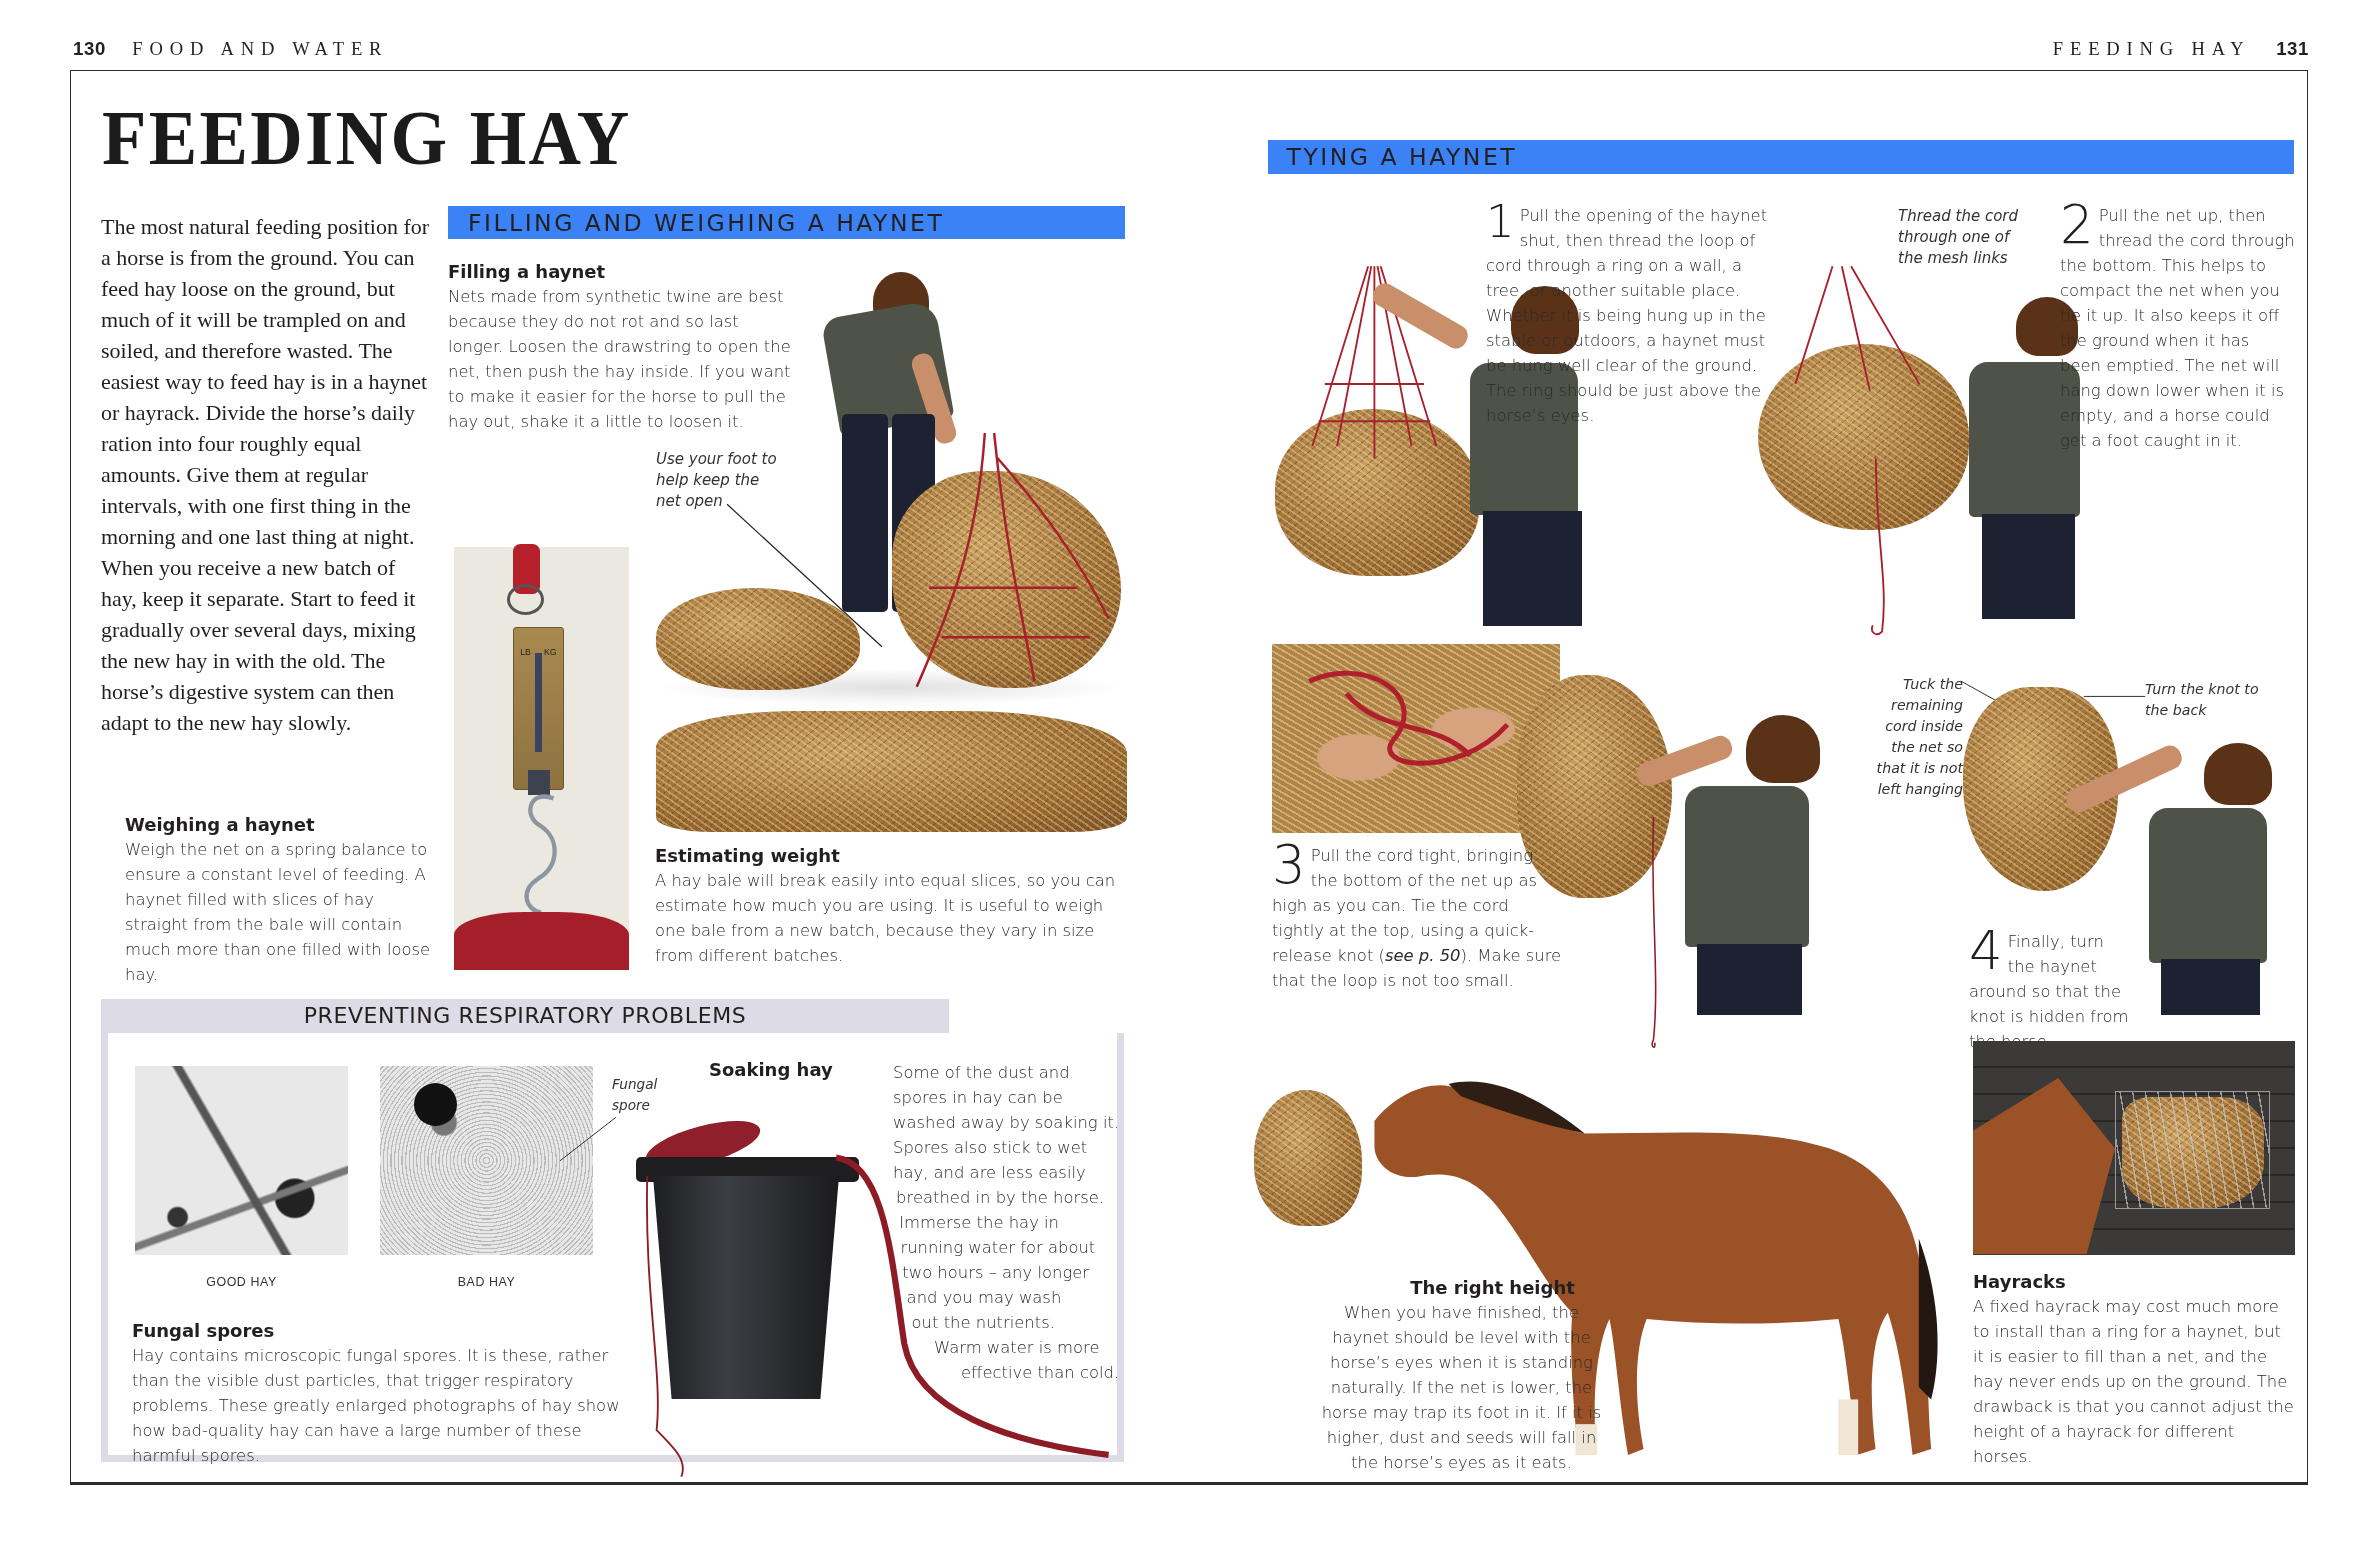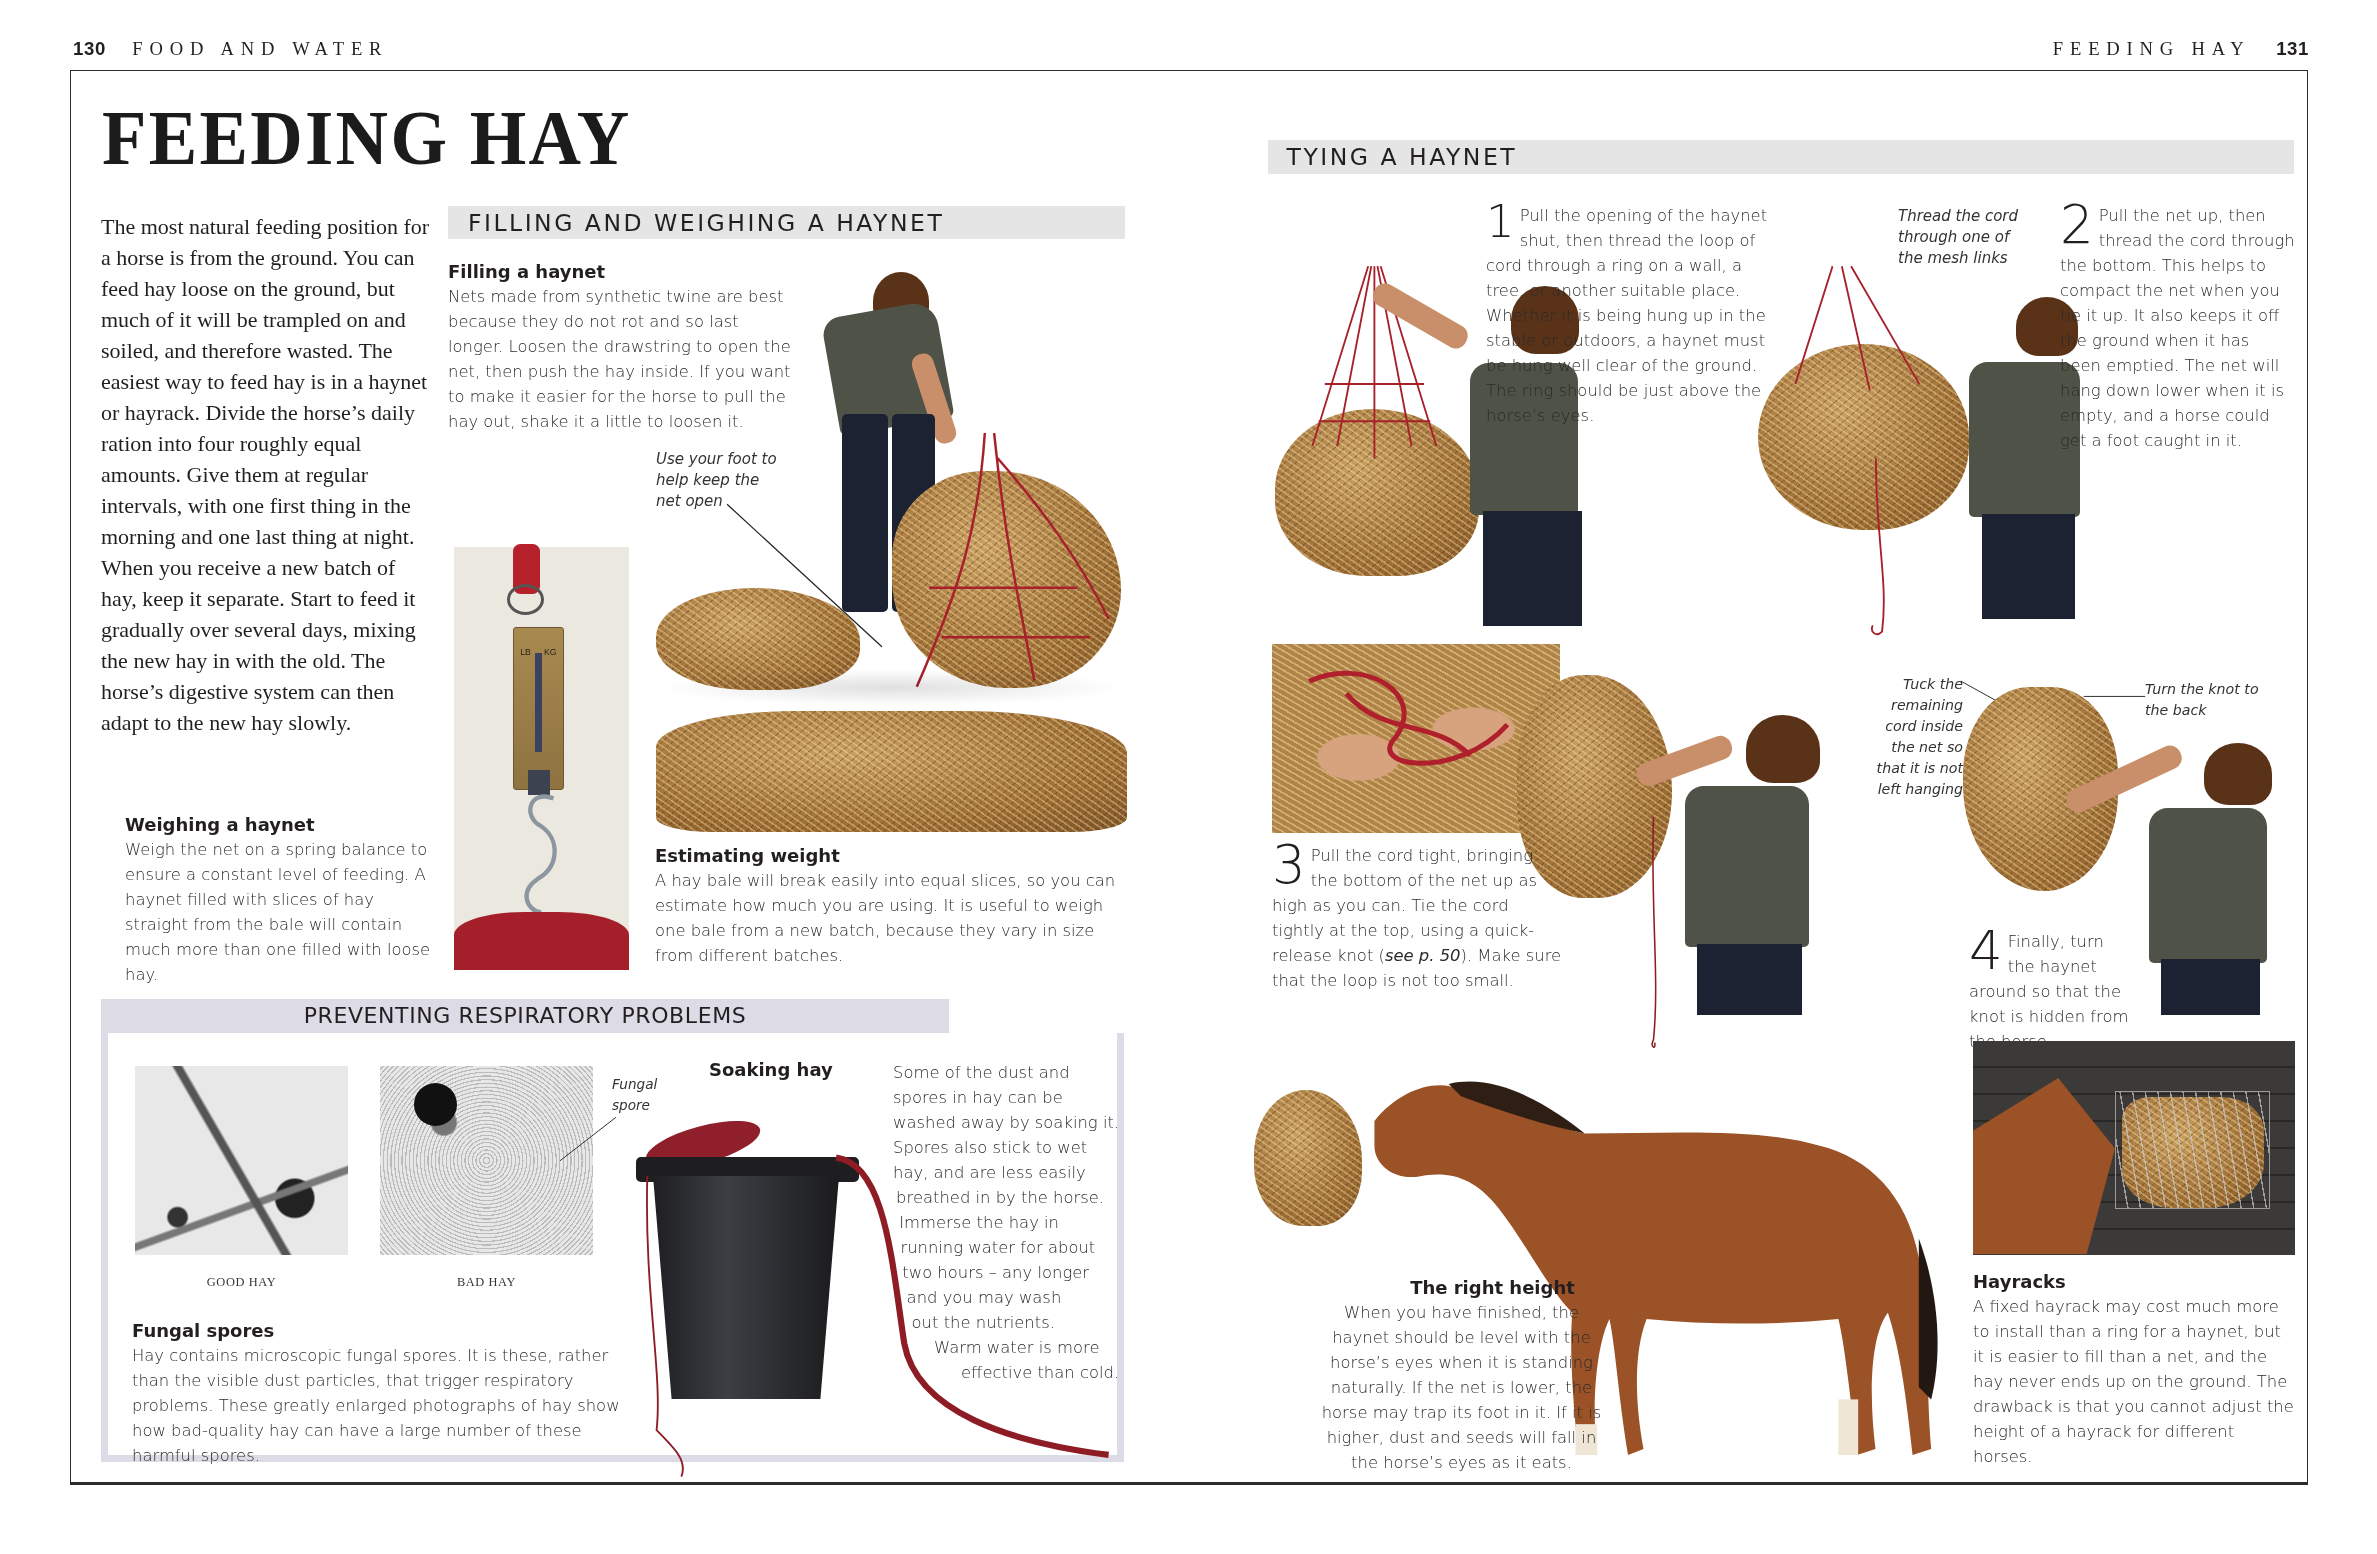--- a/index.html
+++ b/index.html
@@ -11,27 +11,27 @@
   .runhead { position: absolute; top: 38px; font-family: "Liberation Serif", serif; font-size: 18.6px; letter-spacing: 6.8px; color: #231f20; }
   .pagenum { font-family: "Liberation Sans", sans-serif; font-weight: bold; letter-spacing: 0.6px; font-size: 18.6px; }
 
   
   .frame { position: absolute; left: 70px; top: 70px; width: 2238px; height: 1415px; border: 1.9px solid #2b2b2b; border-bottom-width: 3.1px; }
 
   .title { position: absolute; left: 102px; top: 93px; font-family: "Liberation Serif", serif; font-size: 79px; letter-spacing: 2.5px; color: #1b1b1b; transform: scaleX(0.92); transform-origin: left top; }
 
   .intro { position: absolute; left: 101px; top: 211px; width: 334px; font-family: "Liberation Serif", serif; font-size: 22px; line-height: 31px; color: #231f20; }
 
-  .bar { position: absolute; background: #e5e5e5; font-family: "DejaVu Sans", sans-serif; color: #231f20; letter-spacing: 2.5px; }
+  .bar { position: absolute; background: #3b82f6; font-family: "DejaVu Sans", sans-serif; color: #231f20; letter-spacing: 2.5px; }
   .bar.lav { background: #dcdbe6; }
 
   .h4 { font-family: "DejaVu Sans", sans-serif; font-weight: bold; font-size: 18px; color: #231f20; line-height: 25px; }
   .body { font-family: "DejaVu Sans", sans-serif; font-weight: 300; font-size: 16.4px; line-height: 25px; color: #2b2b2b; }
   .ital { font-family: "DejaVu Sans", sans-serif; font-style: italic; font-size: 15px; line-height: 21px; color: #333; }
-  .cap { font-family: Liberation Serif, serif; font-size: 12.4px; letter-spacing: 0.6px; color: #333; }
+  .cap { font-family: Liberation Sans, sans-serif; font-size: 12.4px; letter-spacing: 0.6px; color: #333; }
 
   .step-num { font-family: "DejaVu Sans", sans-serif; font-weight: 200; font-size: 53px; line-height: 43px; float: left; margin-right: 5px; color: #231f20; }
 
   .respbox { position: absolute; left: 101px; top: 999px; width: 1023px; height: 464px; border: 7.4px solid #dcdbe6; border-top: none; background: #fff; }
 
   
   .hay { position: absolute; border-radius: 48% 52% 40% 45%;
     background:
       repeating-linear-gradient(35deg, rgba(255,230,160,0.35) 0 1.9px, transparent 1.9px 5.6px),
       repeating-linear-gradient(-40deg, rgba(90,55,20,0.35) 0 1.2px, transparent 1.2px 6.8px),

